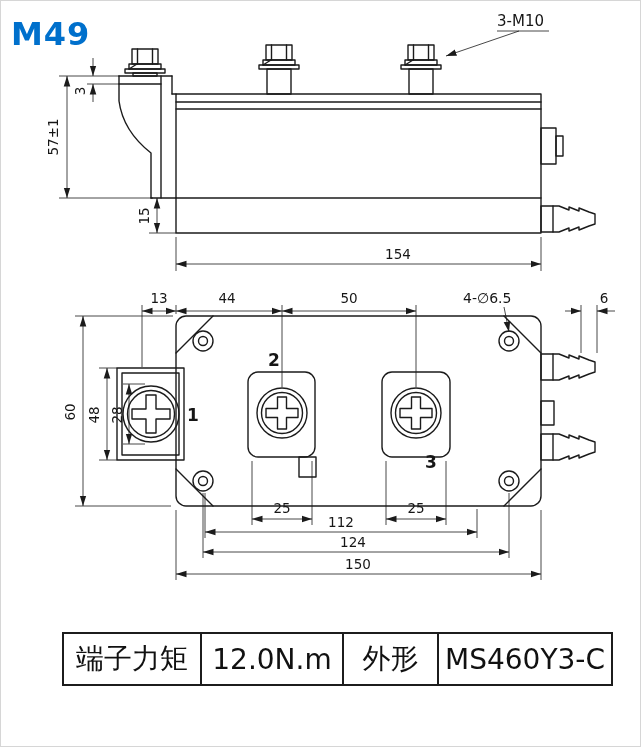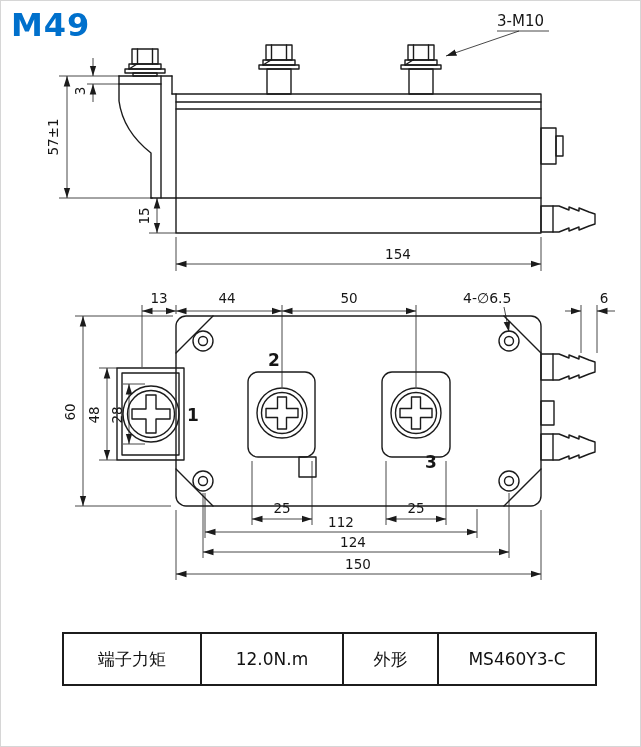--- a/index.html
+++ b/index.html
@@ -1,20 +1,20 @@
 <!DOCTYPE html>
 <html style="--title_blue: #0070cc; --line: #1b1b1b;"><head>
 <meta charset="utf-8">
 <style>
   html,body{margin:0;padding:0;background:#fff;}
   #stage{position:relative;width:641px;height:747px;background:#ffffff;border:1px solid #d6d6d6;box-sizing:border-box;overflow:hidden;font-family:"DejaVu Sans","Liberation Sans",sans-serif;}
-  .m49-title{position:absolute;left:10px;top:5px;font-size:32px;font-weight:bold;color:var(--title_blue,#0070cc);letter-spacing:1px;}
+  .m49-title{position:absolute;left:10px;top:14px;font-size:32px;font-weight:bold;color:var(--title_blue,#0070cc);letter-spacing:1px;}
   svg{position:absolute;left:0;top:0;}
   table.spec{position:absolute;left:61px;top:631px;border-collapse:collapse;table-layout:fixed;}
-  table.spec td{border:2px solid #1c1c1c;height:50px;text-align:center;vertical-align:middle;font-size:17px;color:#111;padding:0 6px;white-space:nowrap;}
+  table.spec td{border:2px solid #1c1c1c;height:50px;text-align:center;vertical-align:middle;font-size:28px;color:#111;padding:0 6px;white-space:nowrap;}
 </style>
 </head>
 <body>
 
 <div id="stage">
 
   <div class="m49-title">M49</div>
 
   <svg width="641" height="625" viewBox="0 0 641 625">
     <defs>

